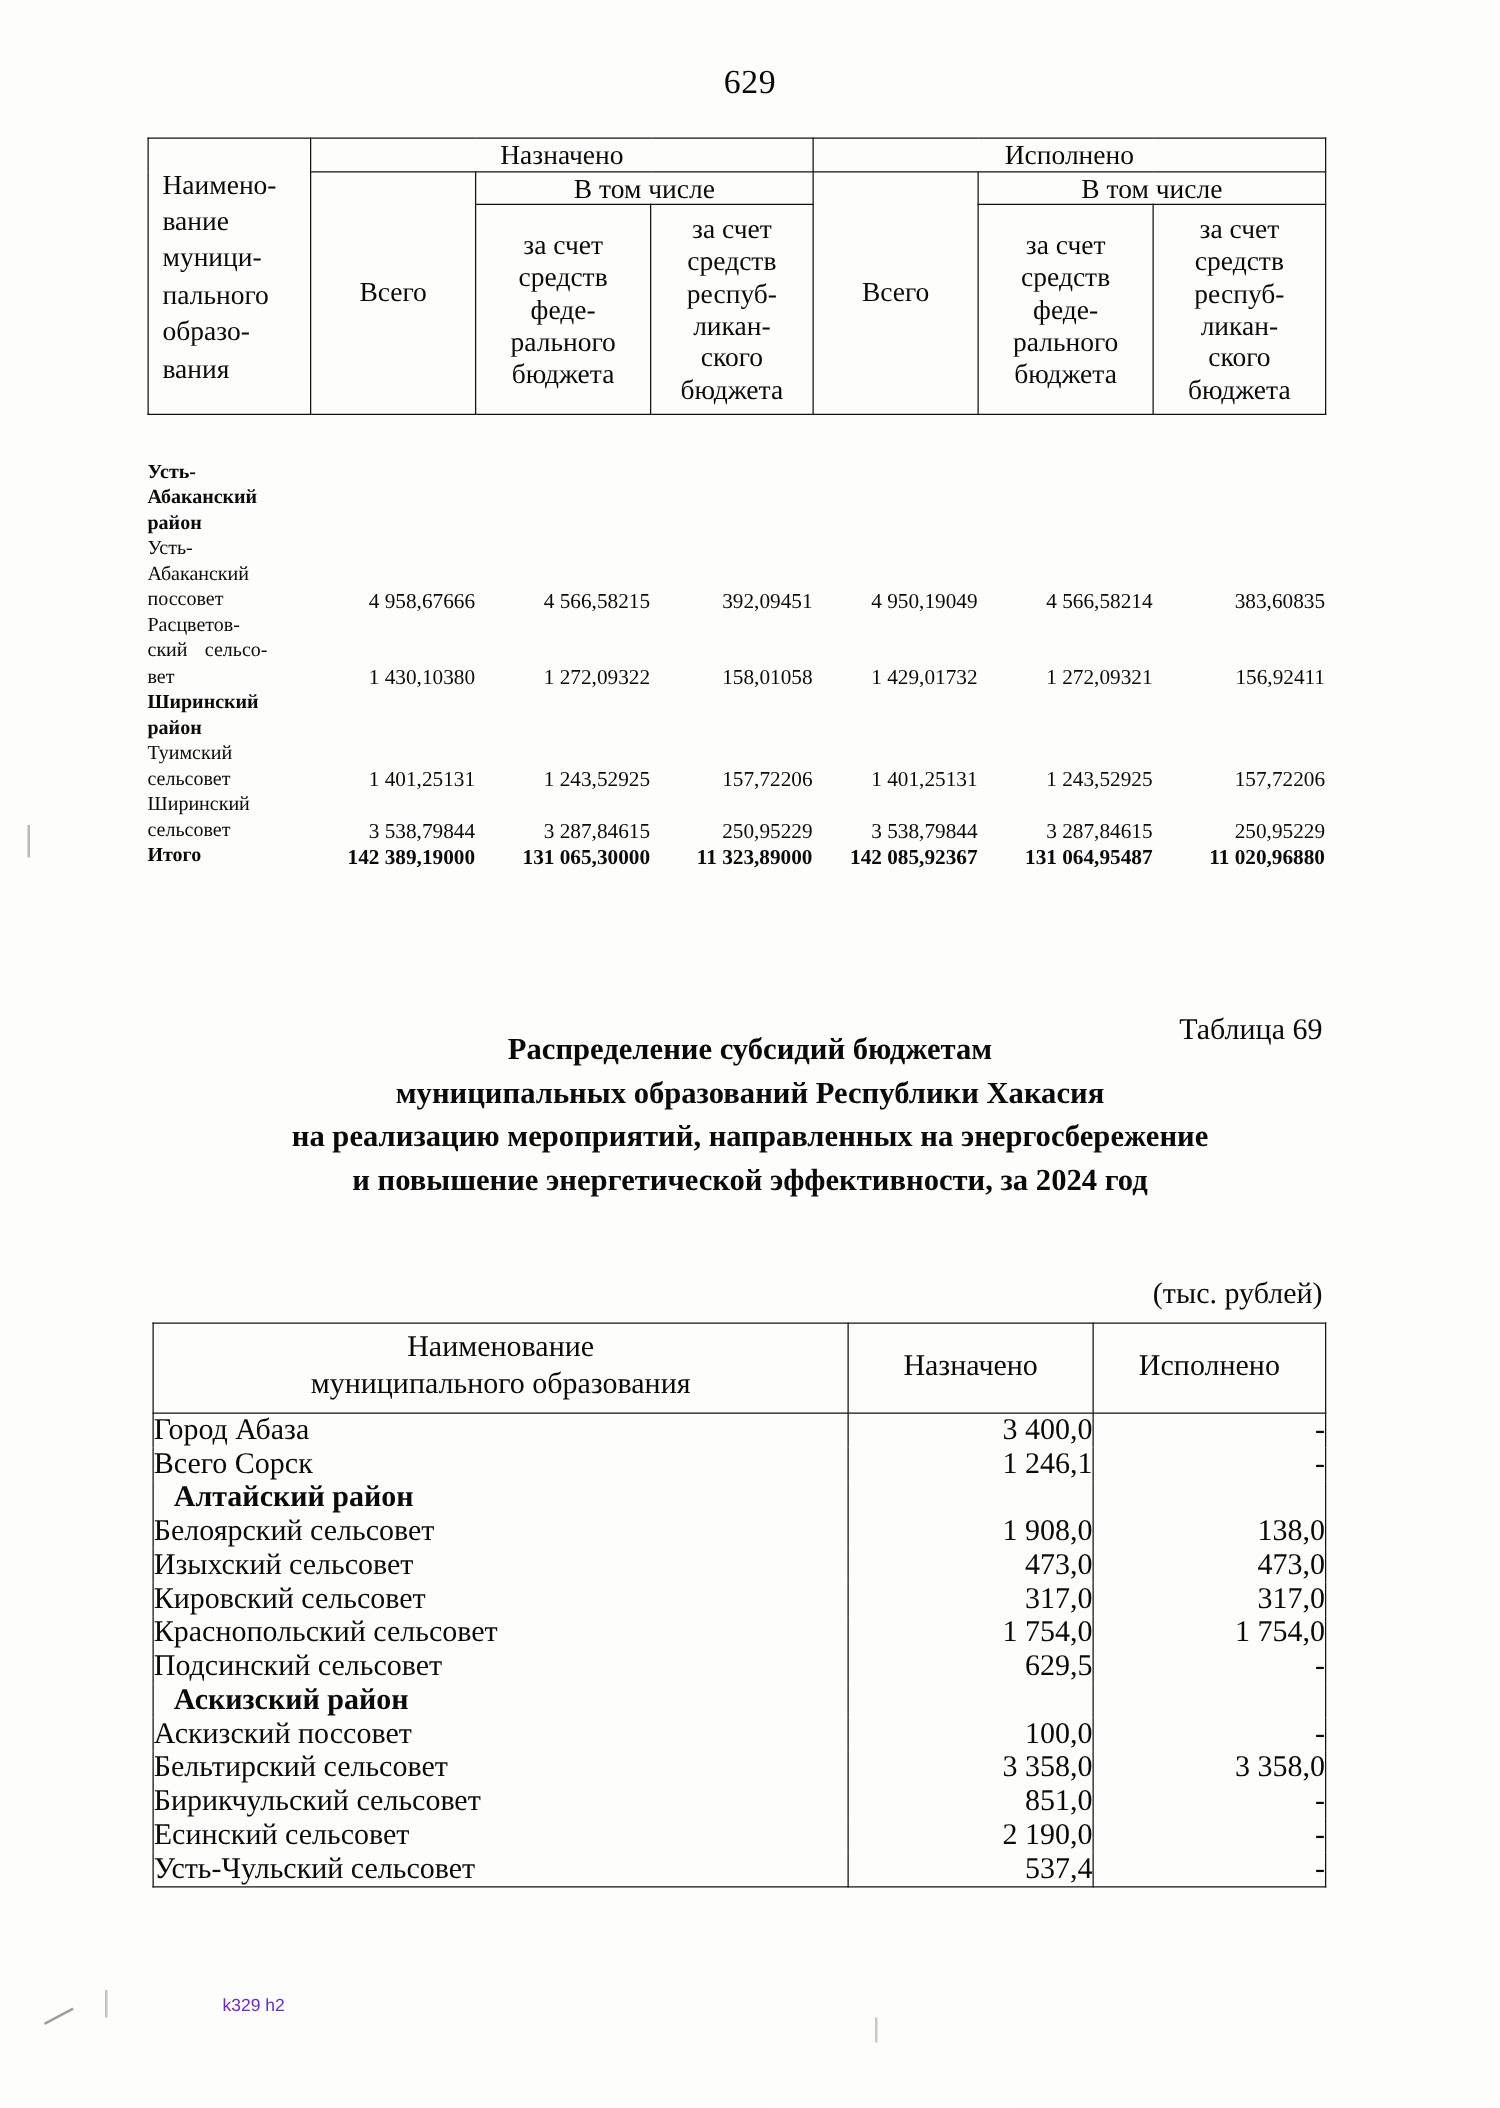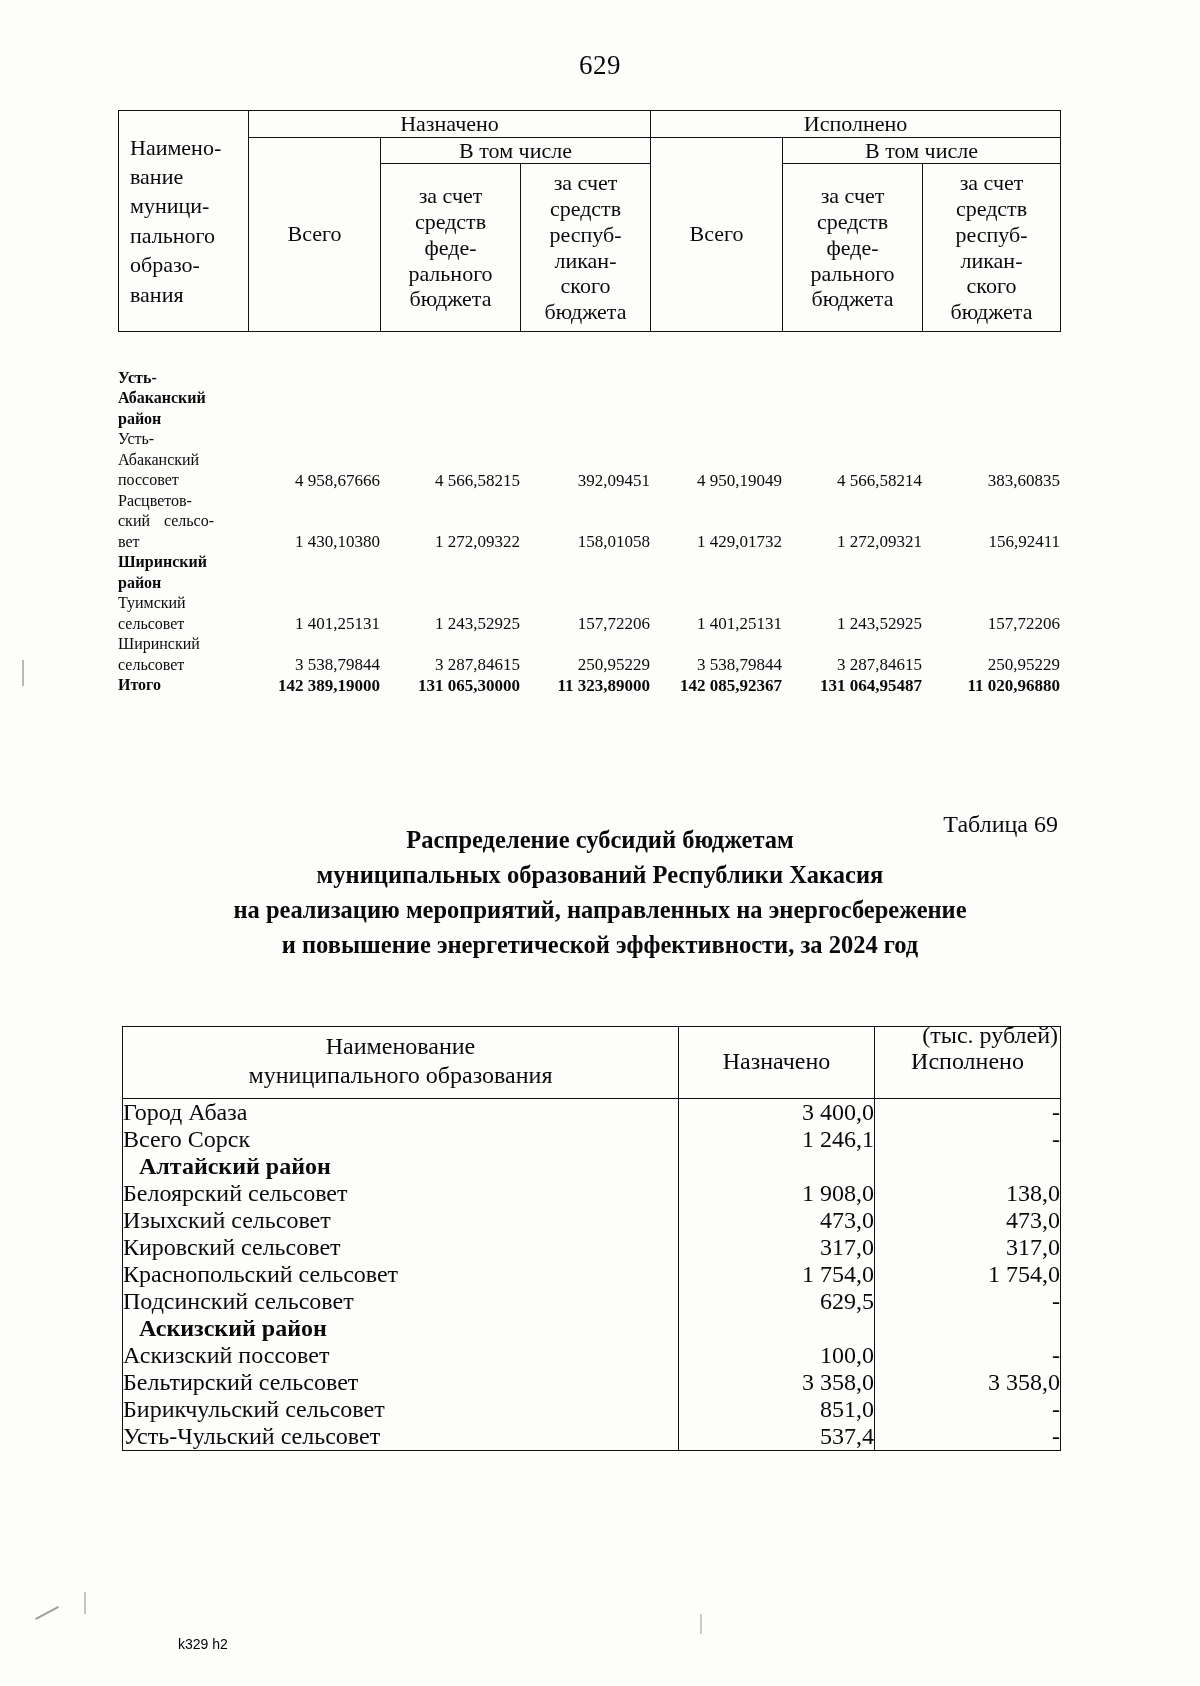--- a/index.html
+++ b/index.html
@@ -137,21 +137,21 @@
     left: 0;
     width: 1058px;
     text-align: right;
     font-size: 24px;
   }
 
   
   .tbl2-wrap {
     position: absolute;
     left: 122px;
-    top: 1026px;
+    top: 1058px;
     width: 938px;
   }
   table.t2 {
     border-collapse: collapse;
     width: 938px;
     table-layout: fixed;
   }
   table.t2 th {
     border: 1.7px solid #121212;
     font-weight: 400;
@@ -181,23 +181,23 @@
     padding: 1.5px 16px 1.5px 0;
     text-align: right;
     white-space: nowrap;
     margin-top: 43px;
   }
 
   
   .footer-code {
     position: absolute;
     left: 178px;
-    top: 1636px;
+    top: 1596px;
     font-size: 14px;
-    color: #000000;
+    color: #6d28d9;
     font-family: "Liberation Sans", sans-serif;
   }
   .edge-mark-a {
     position: absolute;
     left: 22px;
     top: 660px;
     width: 2px;
     height: 26px;
     background: #b9b9b9;
   }
@@ -470,20 +470,25 @@
           <tr>
             <td class="t2name">Бельтирский сельсовет</td>
             <td class="t2num">3 358,0</td>
             <td class="t2num">3 358,0</td>
           </tr>
           <tr>
             <td class="t2name">Бирикчульский сельсовет</td>
             <td class="t2num">851,0</td>
             <td class="t2num">-</td>
           </tr>
+          <tr>
+            <td class="t2name">Есинский сельсовет</td>
+            <td class="t2num">2 190,0</td>
+            <td class="t2num">-</td>
+          </tr>
           <tr class="last">
             <td class="t2name">Усть-Чульский сельсовет</td>
             <td class="t2num">537,4</td>
             <td class="t2num">-</td>
           </tr>
         </tbody>
     </table>
   </div>
 
   <div class="footer-code">k329 h2</div>

